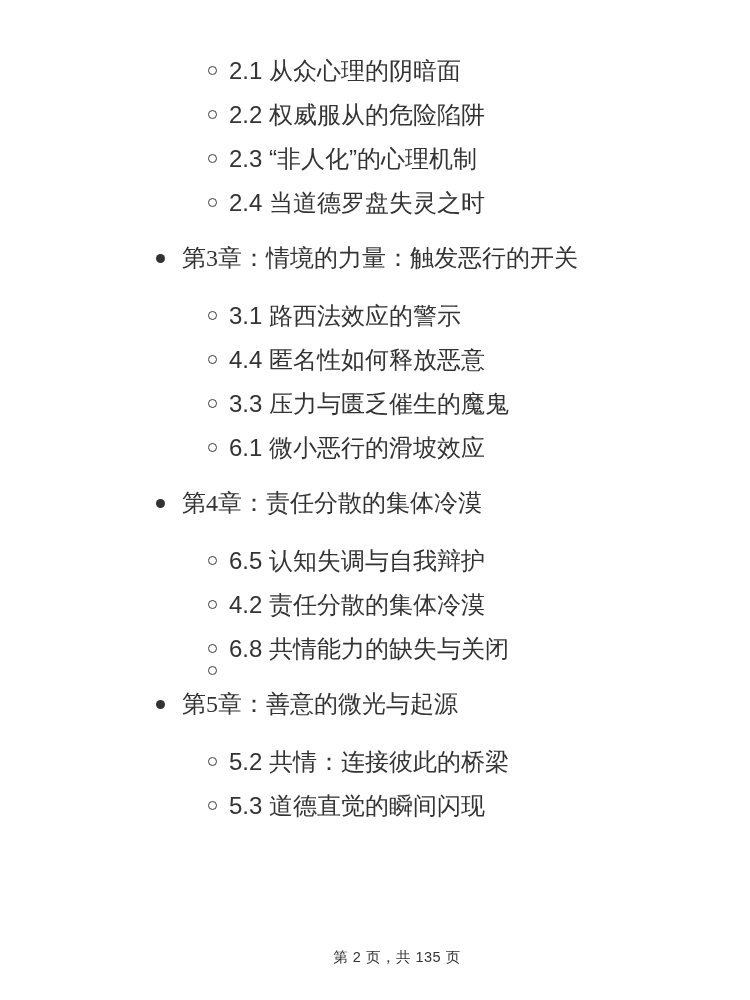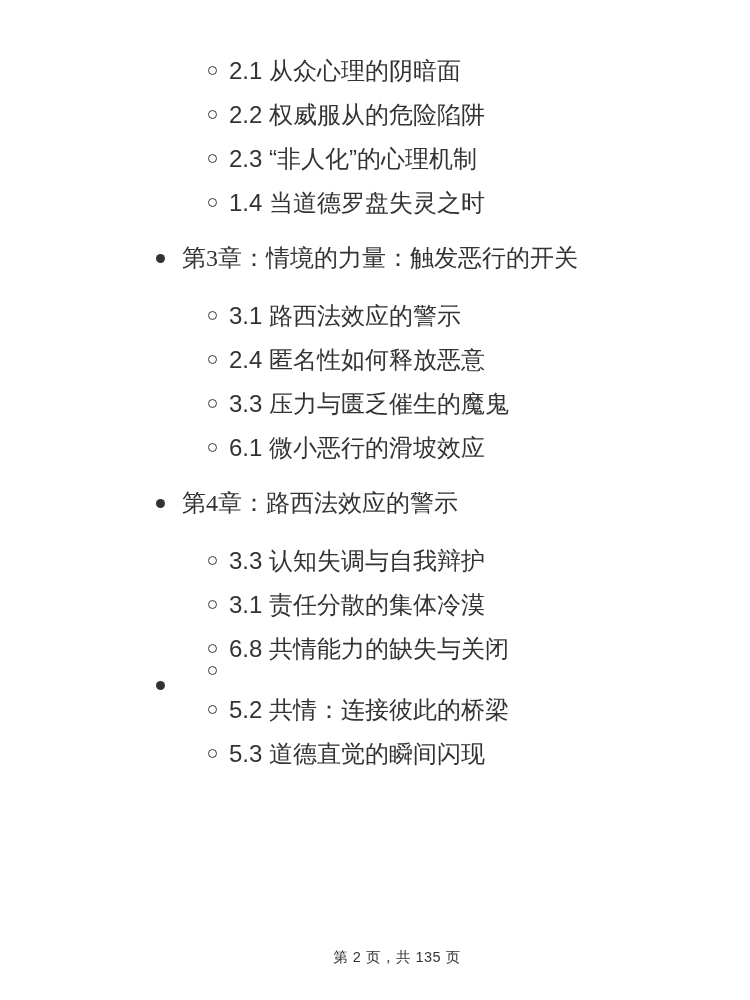--- a/index.html
+++ b/index.html
@@ -76,36 +76,36 @@
 </style>
 </head>
 <body>
 
 <div class="page" style="background: rgb(255, 255, 255); color: rgb(51, 51, 51); padding-left: 44px;">
   <div class="toc" id="toc-root">
       <div class="sub-list">
         <div class="item-row"><span class="marker-circle"></span><span>2.1 从众心理的阴暗面</span></div>
         <div class="item-row"><span class="marker-circle"></span><span>2.2 权威服从的危险陷阱</span></div>
         <div class="item-row"><span class="marker-circle"></span><span>2.3 “非人化”的心理机制</span></div>
-        <div class="item-row"><span class="marker-circle"></span><span>1.4 当道德罗盘失灵之时</span></div>
+        <div class="item-row"><span class="marker-circle"></span><span>2.4 当道德罗盘失灵之时</span></div>
       </div>
       <div class="chapter-row"><span class="marker-disc"></span><span>第3章：情境的力量：触发恶行的开关</span></div>
       <div class="sub-list">
         <div class="item-row"><span class="marker-circle"></span><span>3.1 路西法效应的警示</span></div>
-        <div class="item-row"><span class="marker-circle"></span><span>2.4 匿名性如何释放恶意</span></div>
+        <div class="item-row"><span class="marker-circle"></span><span>4.4 匿名性如何释放恶意</span></div>
         <div class="item-row"><span class="marker-circle"></span><span>3.3 压力与匮乏催生的魔鬼</span></div>
         <div class="item-row"><span class="marker-circle"></span><span>6.1 微小恶行的滑坡效应</span></div>
       </div>
-      <div class="chapter-row"><span class="marker-disc"></span><span>第4章：路西法效应的警示</span></div>
+      <div class="chapter-row"><span class="marker-disc"></span><span>第4章：责任分散的集体冷漠</span></div>
       <div class="sub-list">
-        <div class="item-row"><span class="marker-circle"></span><span>3.3 认知失调与自我辩护</span></div>
-        <div class="item-row"><span class="marker-circle"></span><span>3.1 责任分散的集体冷漠</span></div>
+        <div class="item-row"><span class="marker-circle"></span><span>6.5 认知失调与自我辩护</span></div>
+        <div class="item-row"><span class="marker-circle"></span><span>4.2 责任分散的集体冷漠</span></div>
         <div class="item-row"><span class="marker-circle"></span><span>6.8 共情能力的缺失与关闭</span></div>
         <div class="item-row"><span class="marker-circle"></span></div>
       </div>
-      <div class="chapter-row"><span class="marker-disc"></span></div>
+      <div class="chapter-row"><span class="marker-disc"></span><span>第5章：善意的微光与起源</span></div>
       <div class="sub-list">
         <div class="item-row"><span class="marker-circle"></span><span>5.2 共情：连接彼此的桥梁</span></div>
         <div class="item-row"><span class="marker-circle"></span><span>5.3 道德直觉的瞬间闪现</span></div>
       </div>
     </div>
   <div class="footer">第 2 页，共 135 页</div>
 </div>
 
 </body></html>

